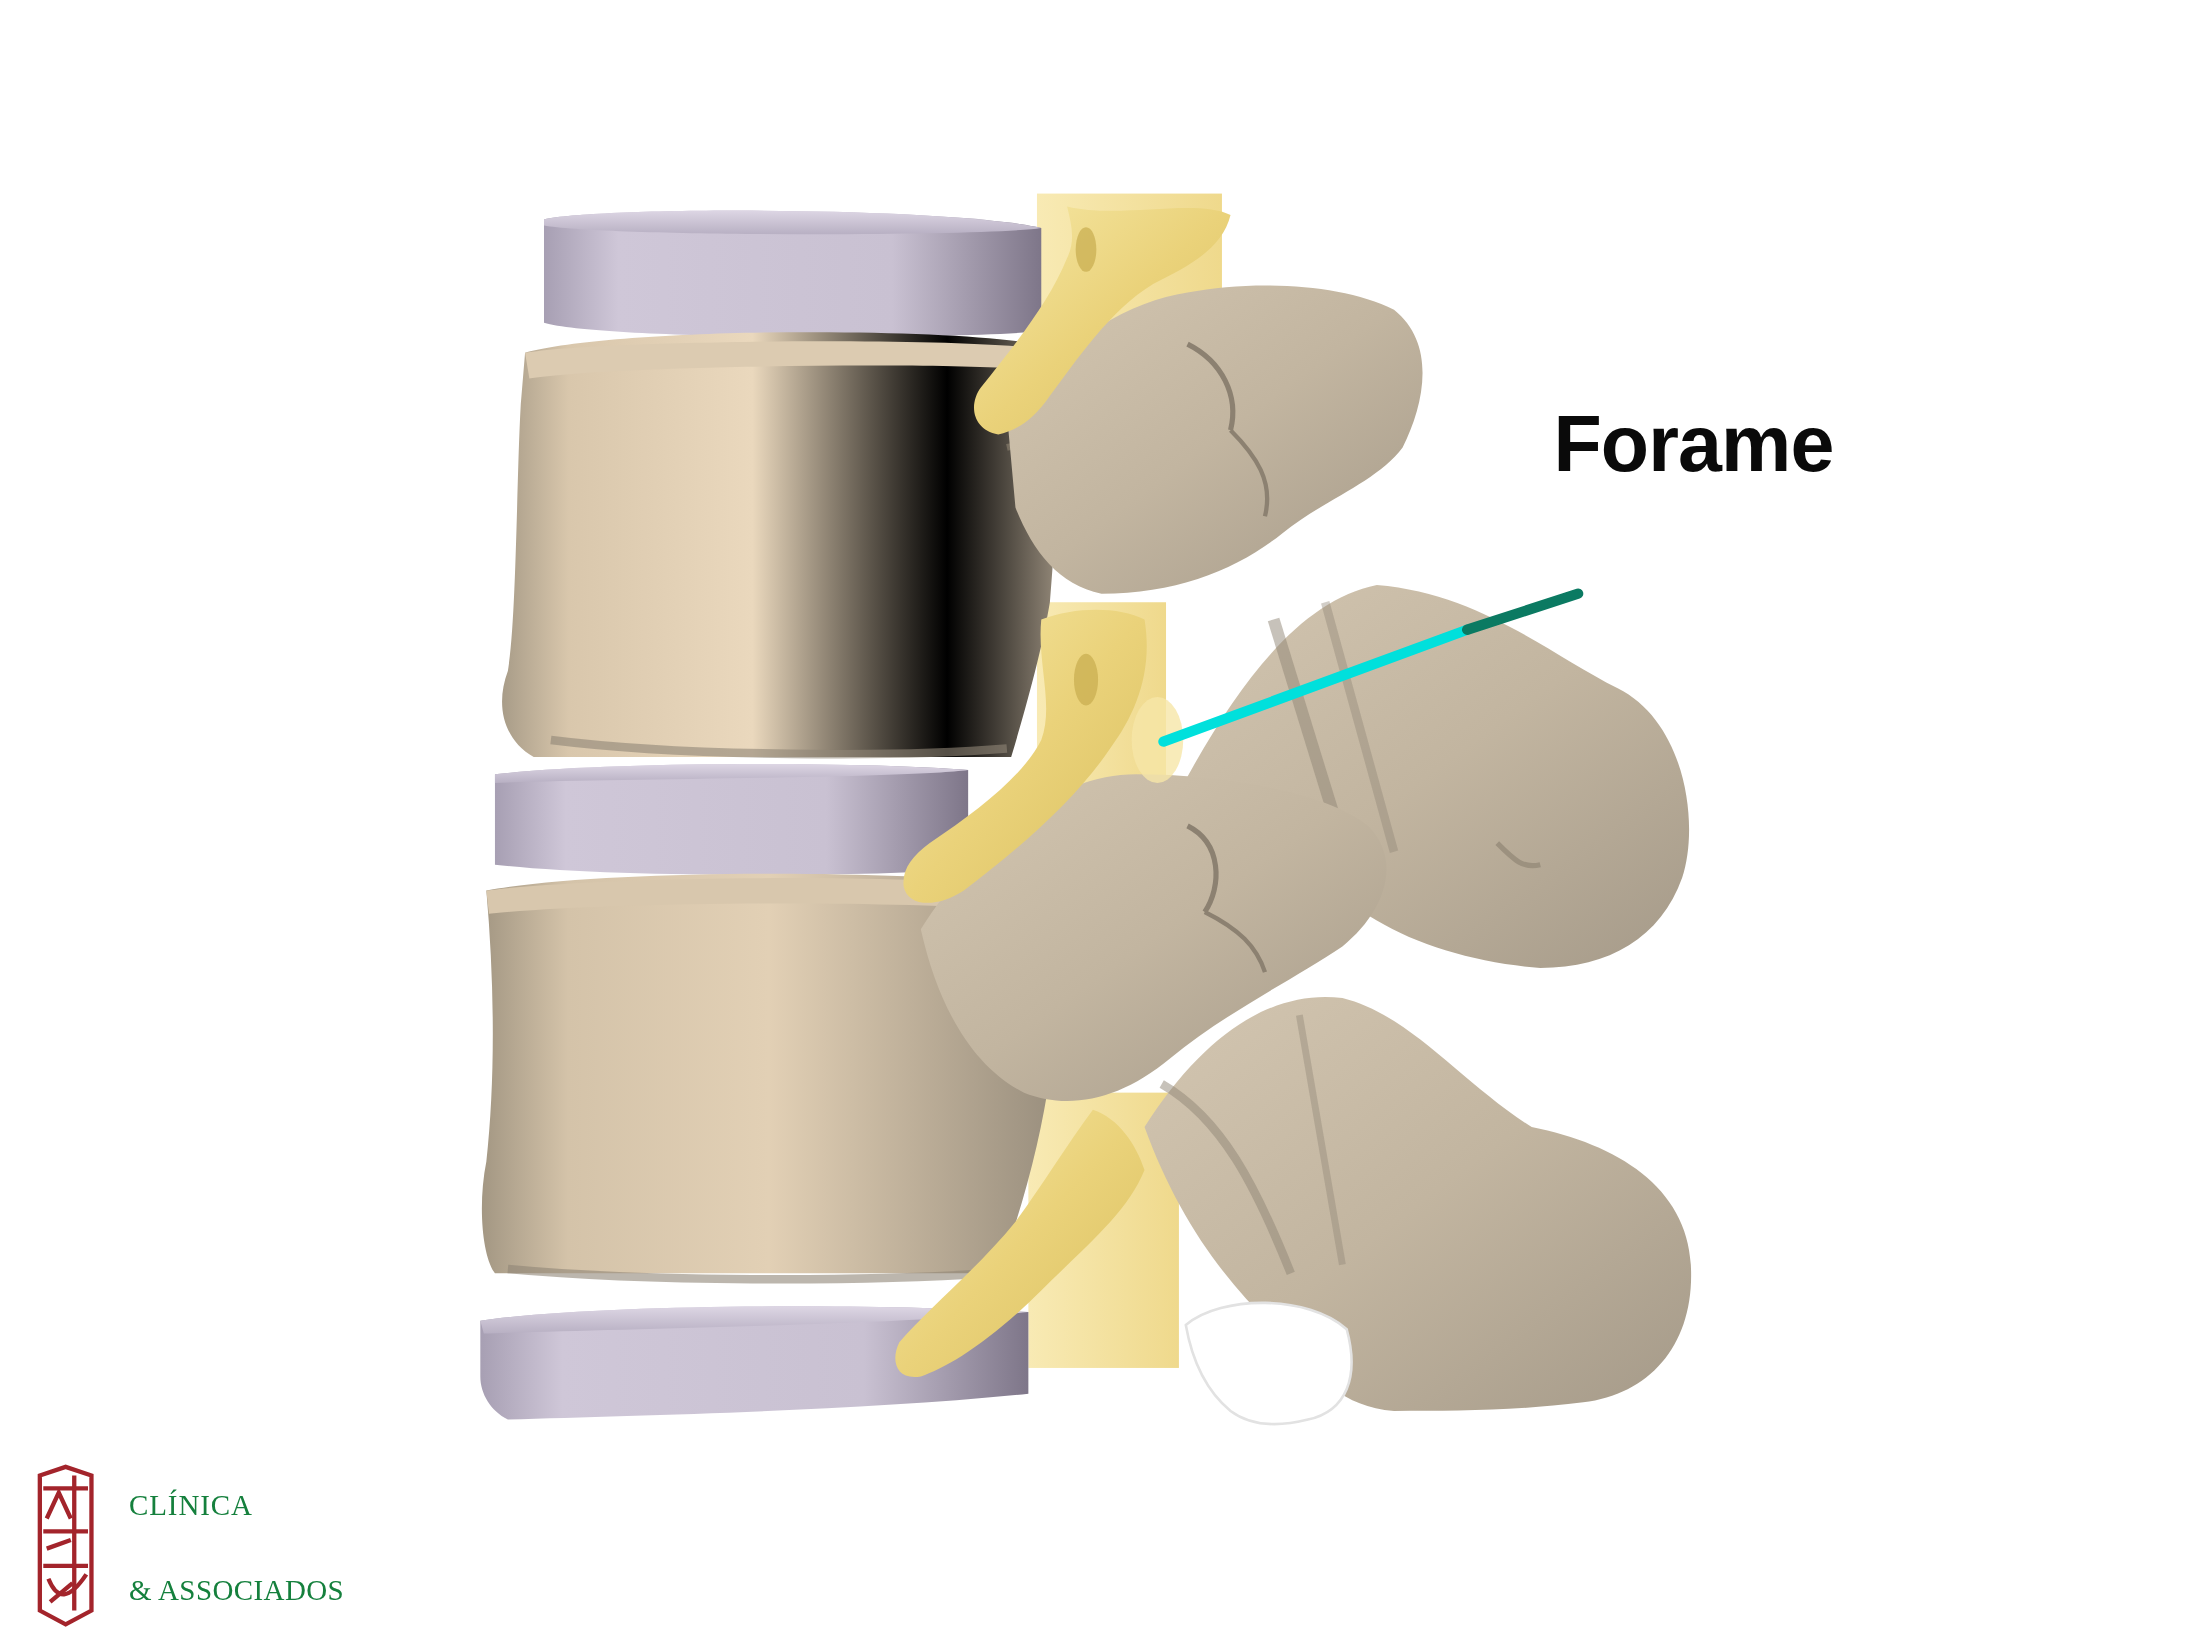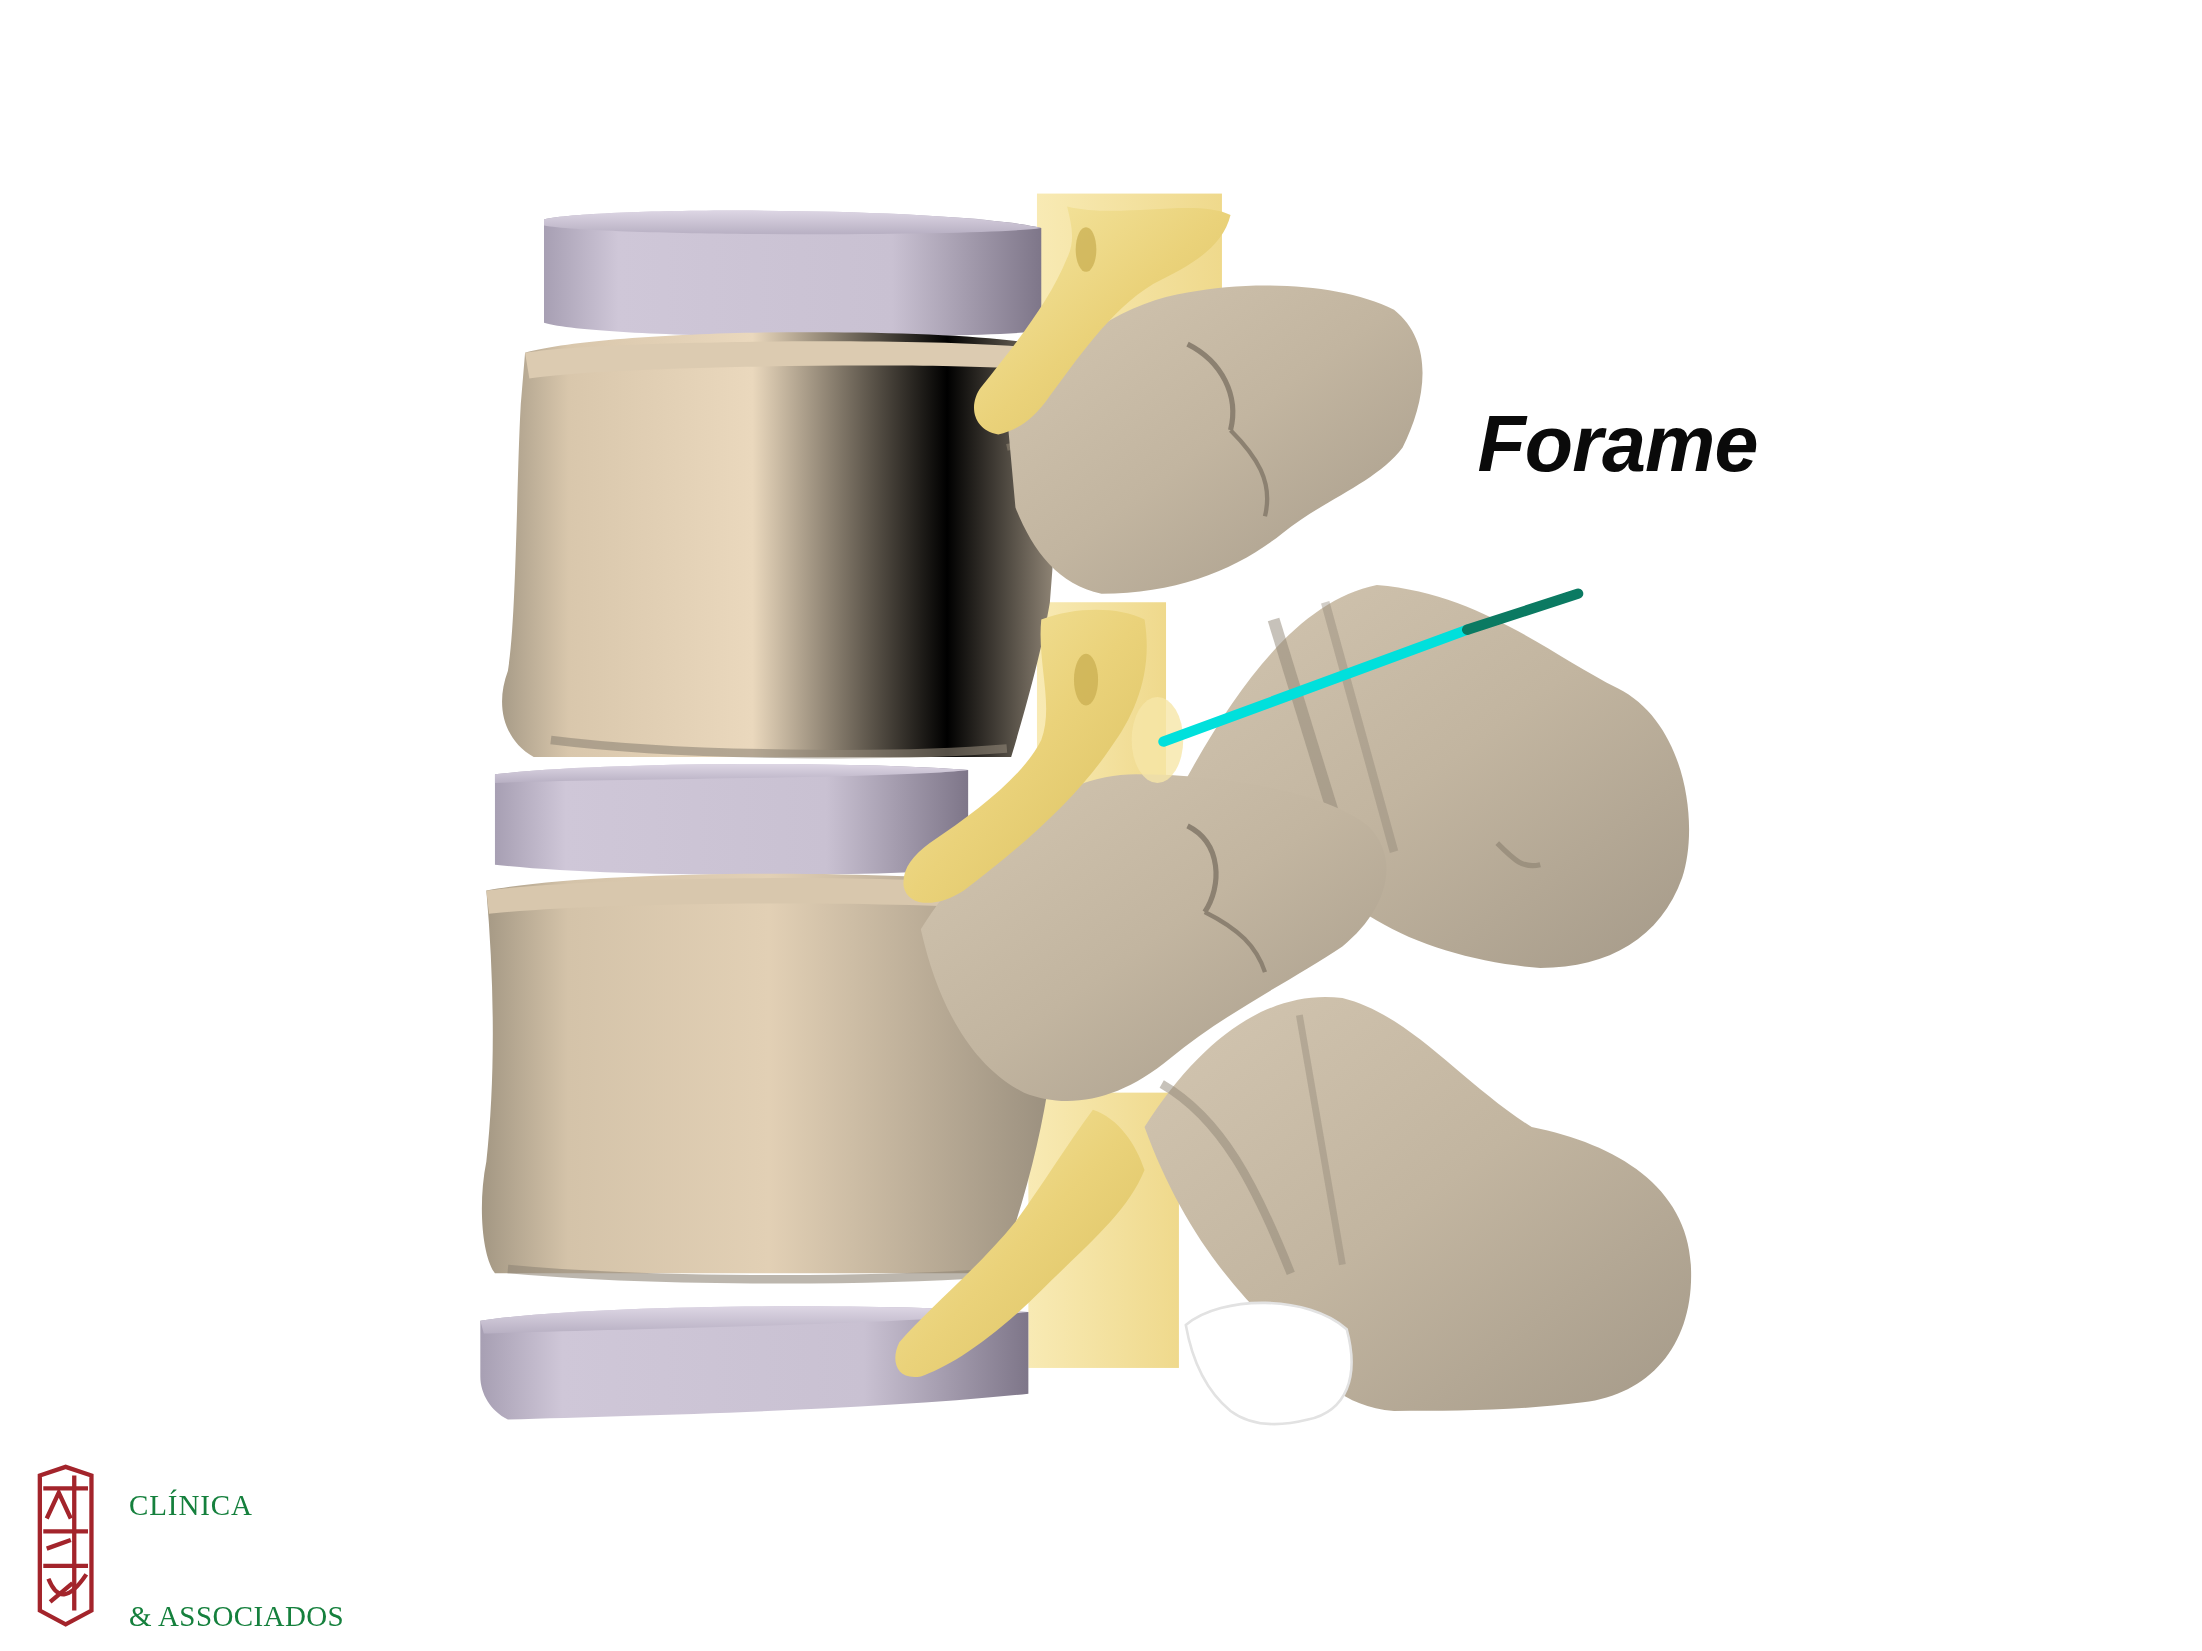--- a/index.html
+++ b/index.html
@@ -2,26 +2,26 @@
 <html style="font-size:13.8px"><head>
 <meta charset="utf-8">
 <style>
   html, body { margin:0; padding:0; background:#ffffff; }
   body { width:2203px; height:1651px; position:relative; overflow:hidden; font-family:"Liberation Sans", sans-serif; }
   #stage { position:absolute; left:0; top:0; width:2203px; height:1651px; }
   .label-text {
     position:absolute; font-family:"Liberation Sans", sans-serif; font-weight:700;
     color:#0a0a0a; font-size:79px; line-height:1; letter-spacing:-0.9px; text-align:center;
   }
-  #lbl-l1 { left:1454px; top:404px; width:327px;font-style:italic; }
+  #lbl-l1 { left:1530px; top:404px; width:327px; }
   #lbl-l2 { left:1463px; top:513px; width:293px; }
   .logo-text { position:absolute; font-family:"Liberation Serif", serif; color:#15803d; white-space:nowrap; }
   #logo-l1 { left:129px; top:1489px; font-size:29px; letter-spacing:0.9px; }
   #logo-l2 { left:129px; top:1523px; font-size:43px; letter-spacing:0.9px; }
-  #logo-l3 { left:129px; top:1574px; font-size:29px; letter-spacing:0.4px;margin-top:26px; }
+  #logo-l3 { left:129px; top:1574px; font-size:29px; letter-spacing:0.4px; }
 </style>
 </head>
 <body>
 
 <div id="stage">
 <svg width="2203" height="1651" viewBox="0 0 2560 1919" xmlns="http://www.w3.org/2000/svg">
   <defs>
     <linearGradient id="discGrad" x1="0" y1="0" x2="1" y2="0">
       <stop offset="0" stop-color="#a79fb3"></stop>
       <stop offset="0.15" stop-color="#cfc7d8"></stop>

